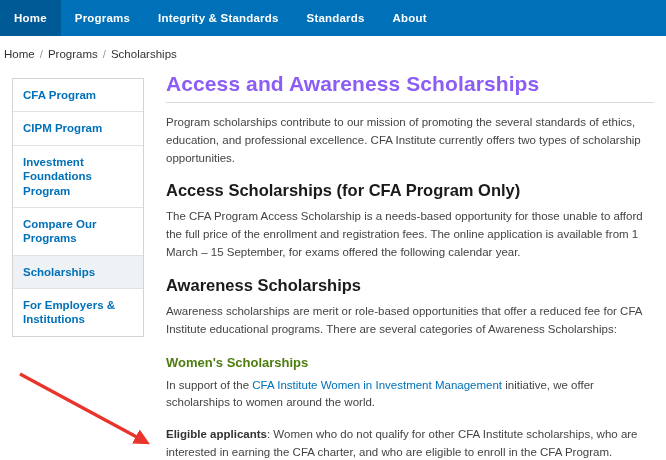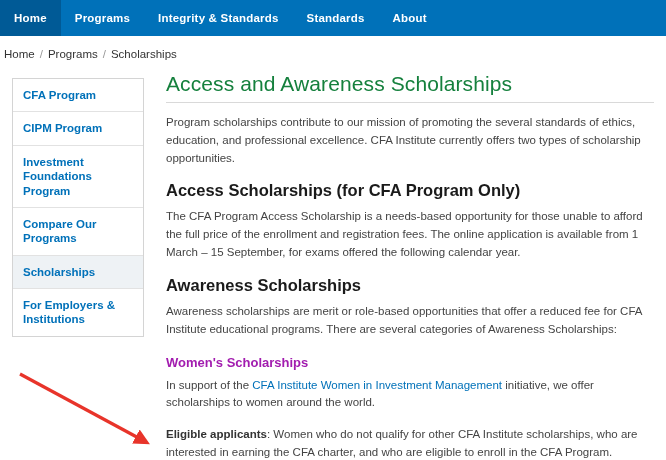--- a/index.html
+++ b/index.html
@@ -83,22 +83,22 @@
   }
 
   
   .main {
     flex: 1;
     padding-left: 22px;
     padding-top: 2px;
   }
   h1.page-title {
     font-size: 21px;
-    font-weight: normal;
-    color: #15803d;
+    font-weight: bold;
+    color: #8b5cf6;
     margin: 0 0 6px 0;
     letter-spacing: 0.1px;
   }
   .rule {
     border: 0;
     border-top: 1px solid #d9d9d9;
     margin: 6px 0 11px 0;
   }
   p.body {
     font-size: 11.5px;
@@ -108,21 +108,21 @@
   }
   h2.section {
     font-size: 16.5px;
     font-weight: bold;
     color: #1a1a1a;
     margin: 0 0 8px 0;
   }
   h3.subsection {
     font-size: 13px;
     font-weight: bold;
-    color: #a21caf;
+    color: #4d7c0f;
     margin: 16px 0 7px 0;
   }
   ul.links {
     margin: 0 0 12px 0;
     padding-left: 20px;
   }
   ul.links li {
     font-size: 11.5px;
     line-height: 1.5;
     margin-bottom: 2px;

